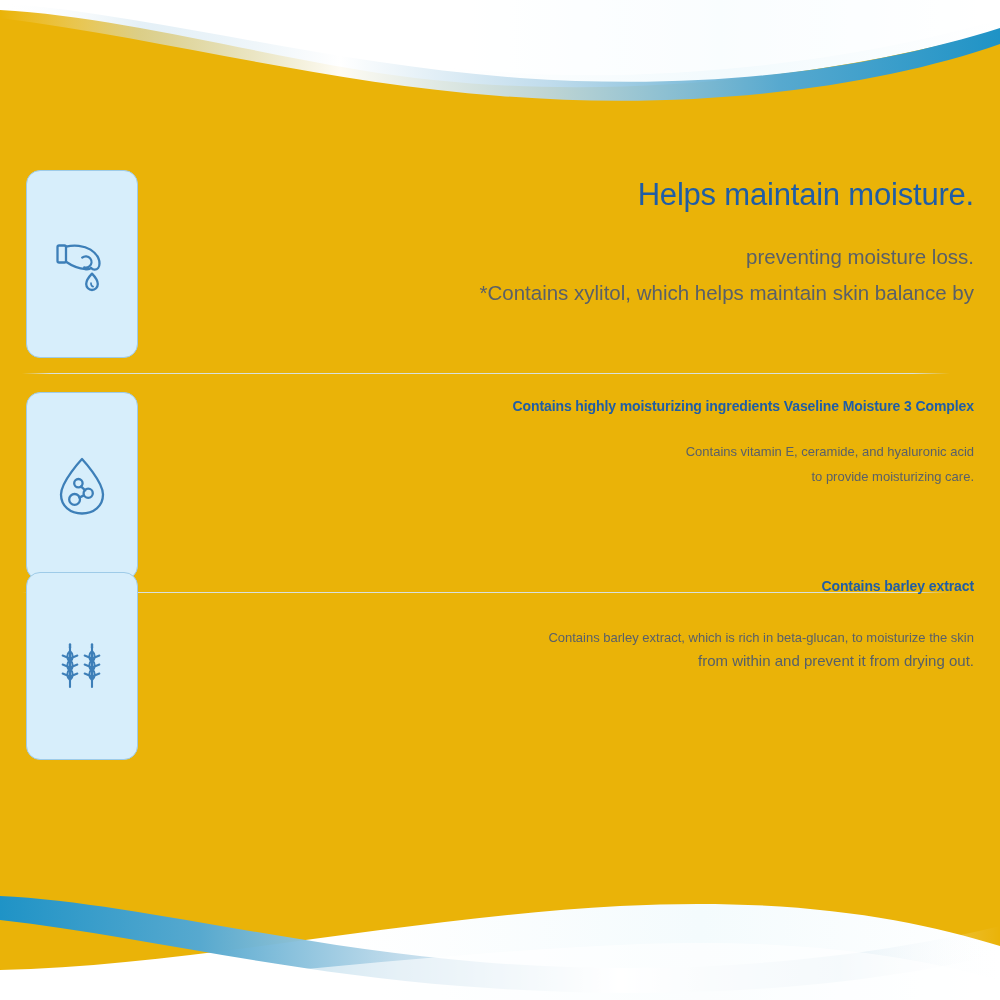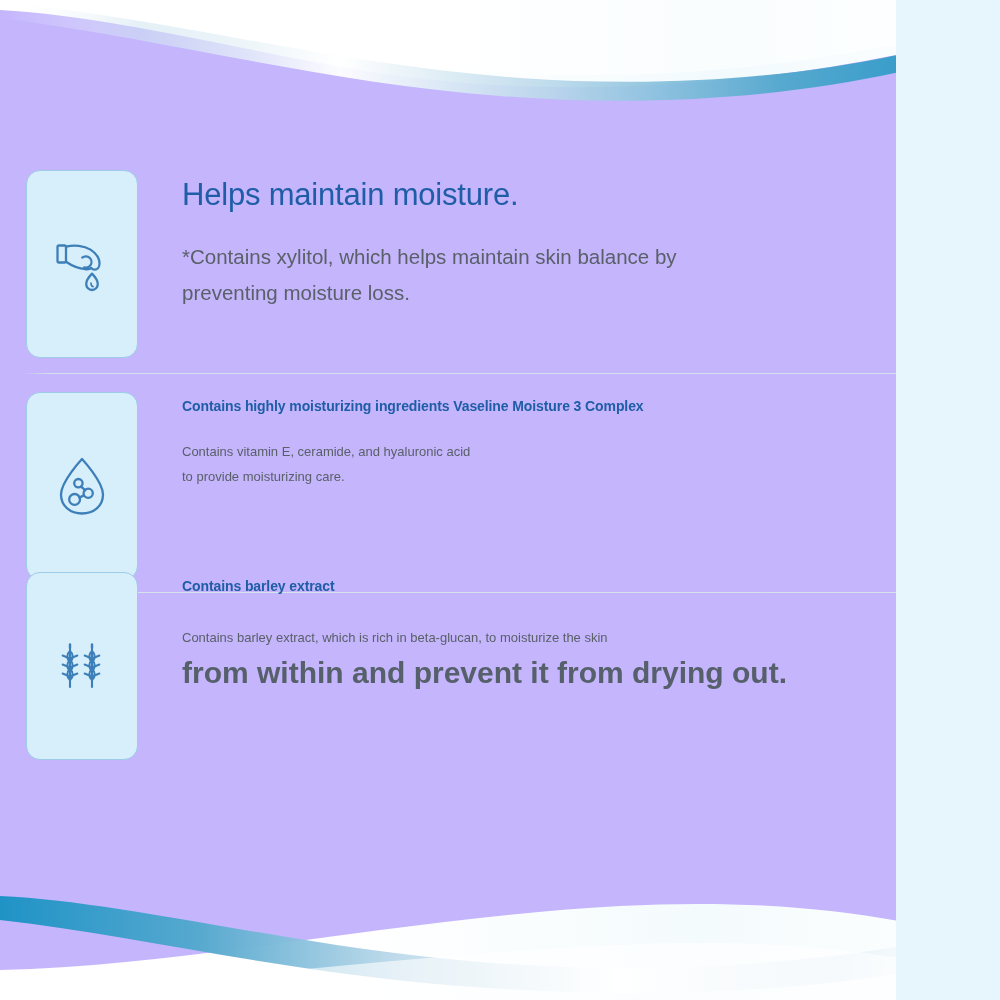--- a/index.html
+++ b/index.html
@@ -10,24 +10,25 @@
   body {
     width: 1000px;
     height: 1000px;
     font-family: "Liberation Sans", sans-serif;
     background: #e7f6fc;
     overflow: hidden;
   }
 
   #page {
     position: relative;
-    width: 896px;
+    width: 1000px;
     height: 1000px;
-    background: #c4b5fd;
+    background: #eab308;
     overflow: hidden;
+    text-align: right;
   }
 
   
   .wave-layer {
     position: absolute;
     left: 0;
     width: 1000px;
     pointer-events: none;
   }
   .wave-top {
@@ -112,23 +113,23 @@
     font-size: 20.5px;
     line-height: 1.75;
     font-weight: 400;
   }
   .f-body-sm {
     font-size: 13px;
     line-height: 1.95;
     font-weight: 400;
   }
   .f-body-xl {
-    font-size: 30px;
+    font-size: 15px;
     line-height: 1.5;
-    font-weight: 700;
+    font-weight: 400;
     color: #56606a;
   }
 
   .gap-1 { height: 26px; }
   .gap-2 { height: 24px; }
   .gap-3 { height: 30px; }
 
   
   .divider {
     position: absolute;
@@ -195,22 +196,22 @@
                      C40.8,38.7 38.9,39 37.2,38.4"></path>
             <path d="M45,44.6 C45,44.6 39.2,50.6 39.2,55 C39.2,58.3 41.8,61 45,61
                      C48.2,61 50.8,58.3 50.8,55 C50.8,50.6 45,44.6 45,44.6 Z"></path>
             <path d="M44,54.2 C44,56 44.8,57.3 46.1,57.6" stroke-width="1.7"></path>
           </g>
         </svg>
       </div>
       <div class="feature-text">
         <div class="f-title f-title-lg">Helps maintain moisture.</div>
         <div class="gap-1"></div>
+        <div class="f-body f-body-lg">preventing moisture loss.</div>
         <div class="f-body f-body-lg">*Contains xylitol, which helps maintain skin balance by</div>
-        <div class="f-body f-body-lg">preventing moisture loss.</div>
       </div>
     </div>
 
     <div class="divider divider-1"></div>
 
     <div class="feature-row row-2">
       <div class="icon-card">
         <svg width="70" height="70" viewBox="0 0 70 70" xmlns="http://www.w3.org/2000/svg">
           <g fill="none" stroke="#3d7fb8" stroke-width="2.3" stroke-linecap="round" stroke-linejoin="round">
             <path d="M35,8 C35,8 14,30.5 14,43.5 C14,55.1 23.4,62.5 35,62.5

